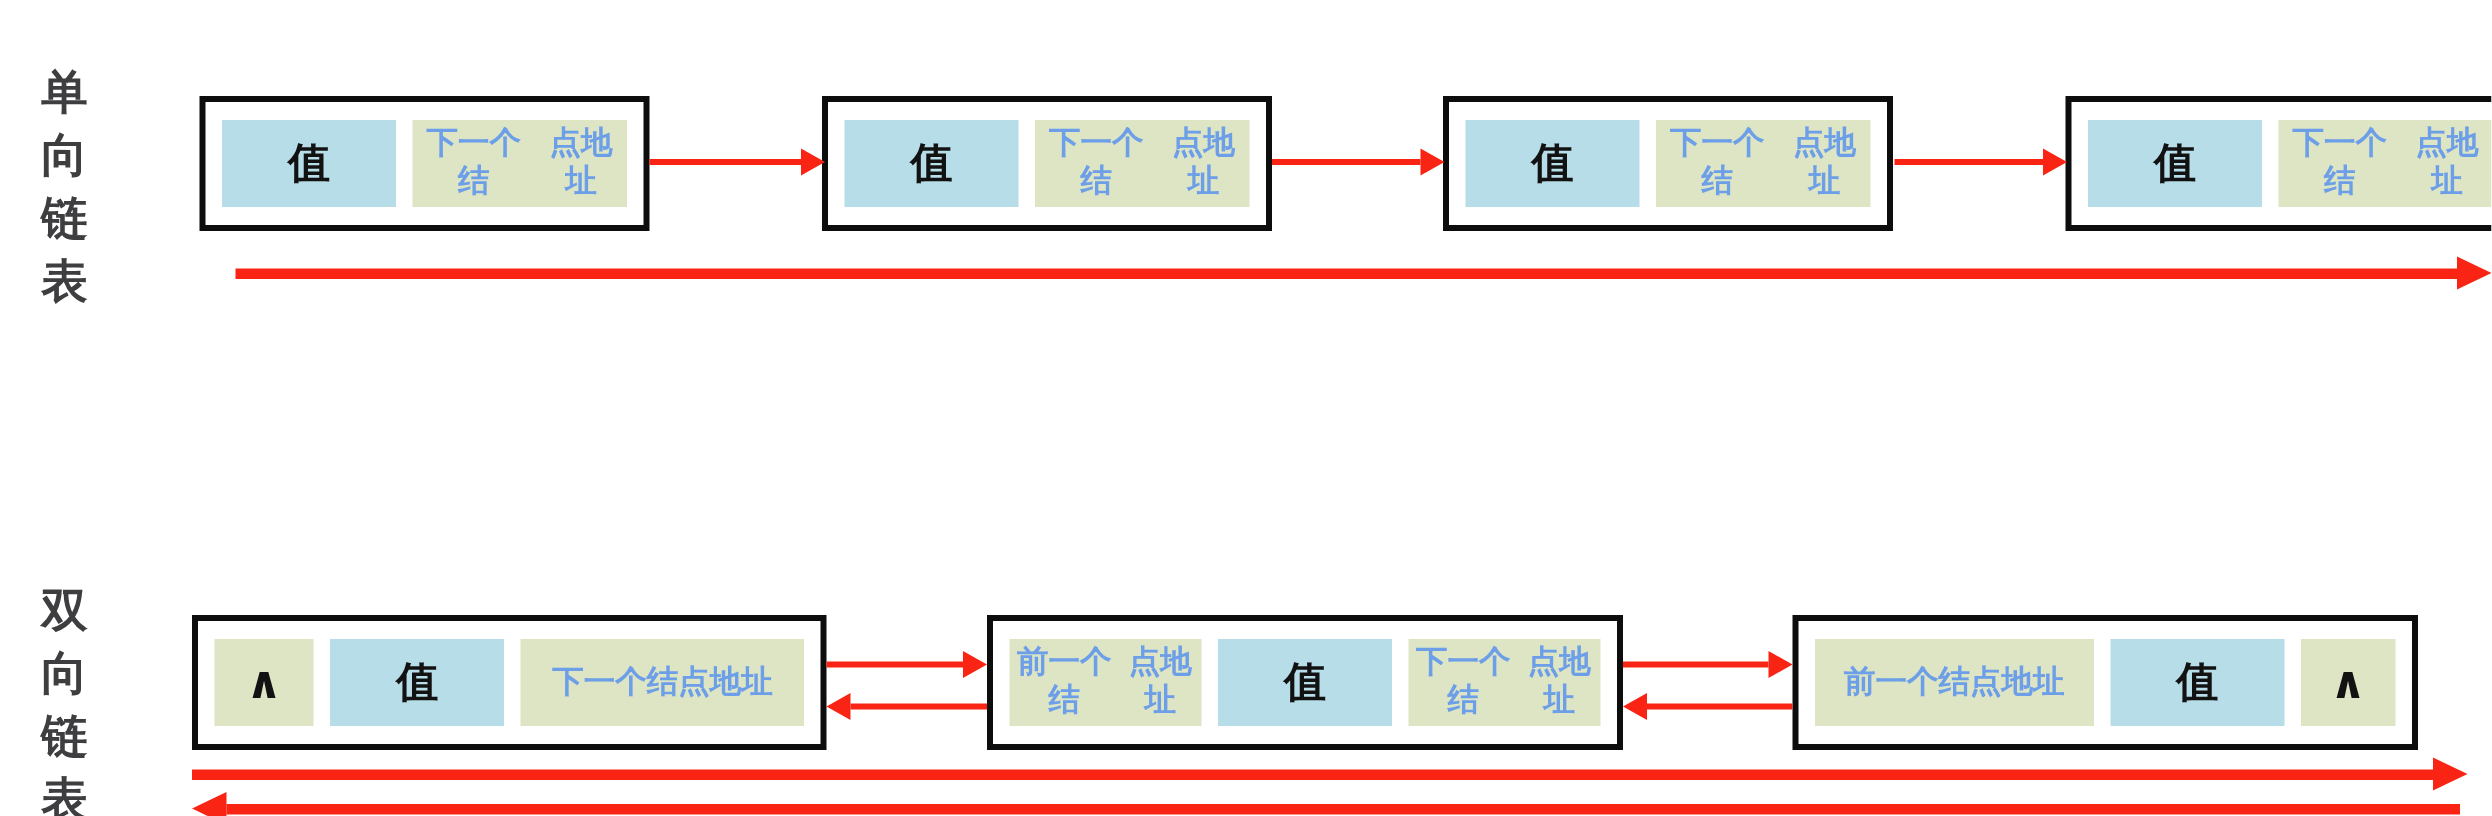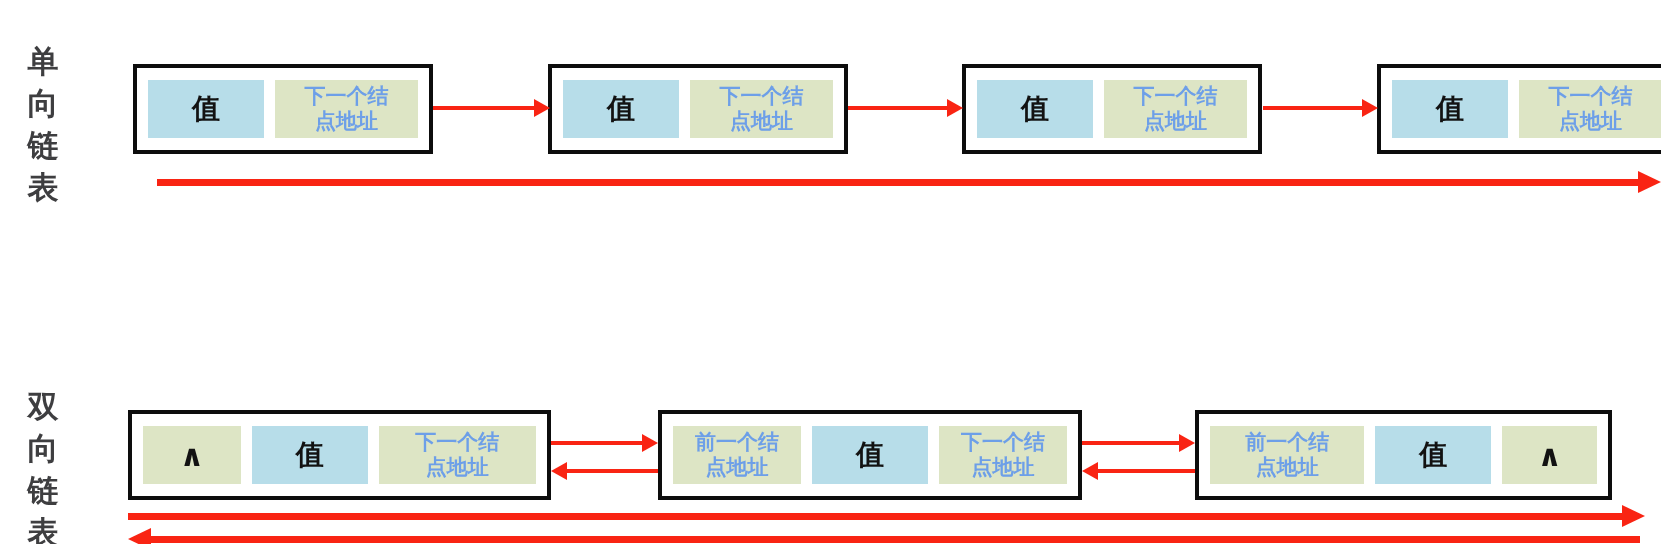--- a/index.html
+++ b/index.html
@@ -17,21 +17,21 @@
   .vlabel{position:absolute;display:flex;flex-direction:column;gap:11px;
           font-size:31px;font-weight:bold;color:var(--label);line-height:1;}
   .vlabel span{display:block;width:34px;text-align:center;}
 
   .node{position:absolute;height:90px;border:4px solid var(--border);background:#fff;
         box-sizing:border-box;display:flex;align-items:center;gap:11px;padding:0 11px;}
   .cell{height:58px;display:flex;align-items:center;justify-content:center;
         font-weight:bold;box-sizing:border-box;}
   .cell.value{background:var(--blue);color:#121212;font-size:28px;flex:0 0 116px;}
   .cell.pointer{background:var(--green);color:var(--bluetext);flex:1 1 auto;
-        font-size:21px;line-height:1.18;text-align:center;flex-direction:column;}
+        font-size:21px;line-height:1.18;text-align:center;}
   .cell.pointer .pline{display:block;}
   .cell.nullp{background:var(--green);color:#121212;font-size:30px;flex:1 1 auto;}
 
   .rl{position:absolute;background:var(--red);}
   .ah{position:absolute;width:0;height:0;}
   .ah-r{border-top:9px solid transparent;border-bottom:9px solid transparent;
         border-left:16px solid var(--red);}
   .ah-l{border-top:9px solid transparent;border-bottom:9px solid transparent;
         border-right:16px solid var(--red);}
   .ah-r.big{border-top-width:11px;border-bottom-width:11px;border-left-width:23px;}

